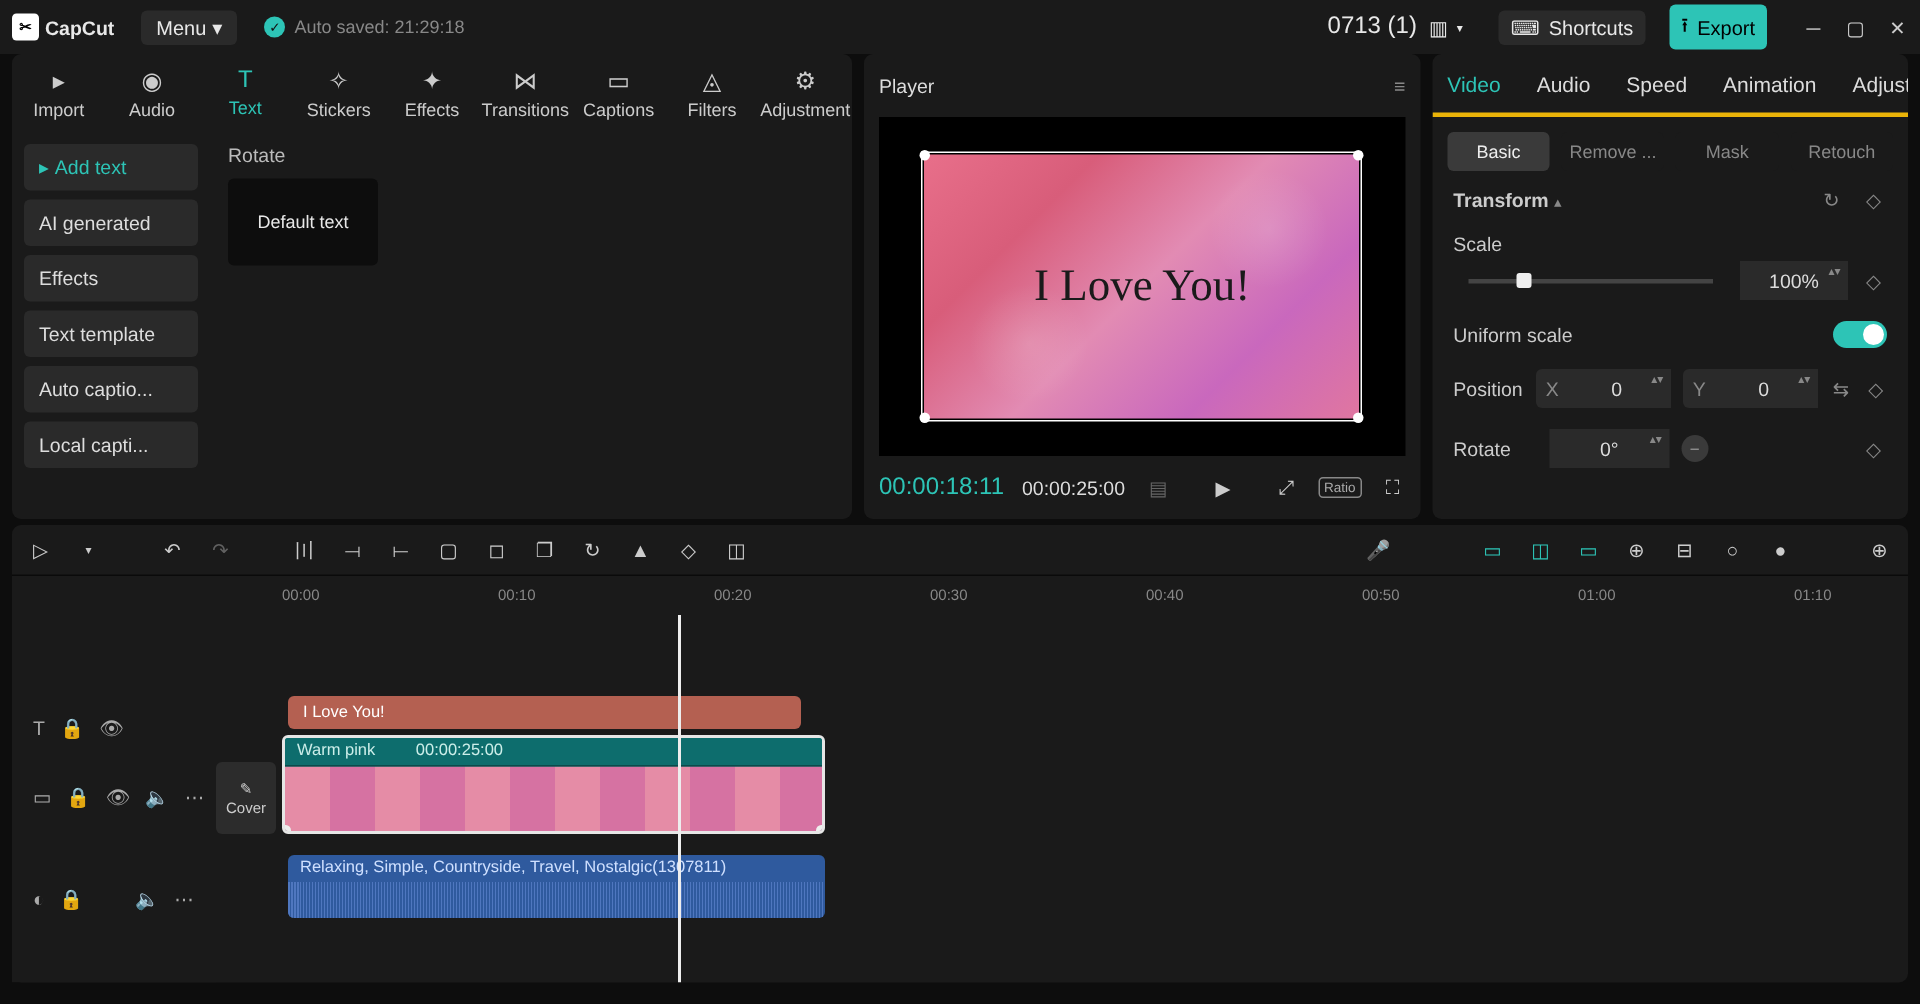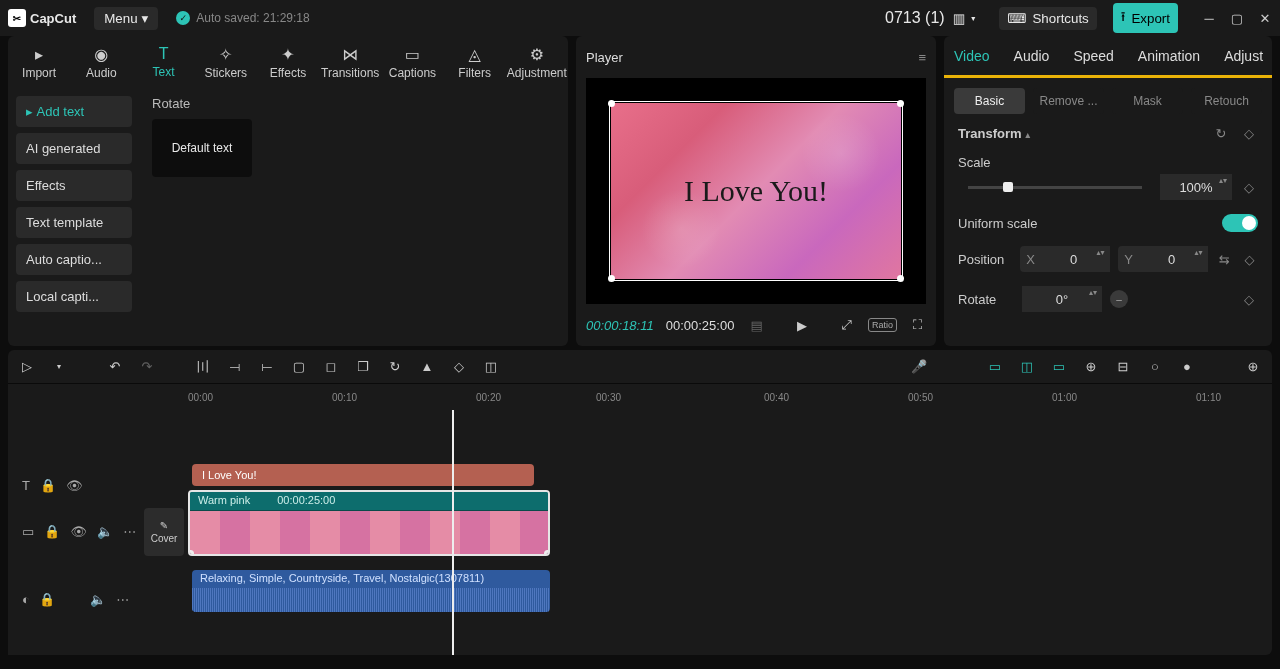--- a/index.html
+++ b/index.html
@@ -39,21 +39,21 @@
   .frame-box { width: 290px; height: 176px; background: linear-gradient(135deg, #e86f8a 0%, #d85d7a 25%, #e28bb3 50%, #c968bd 75%, #e076a0 100%); display: flex; align-items: center; justify-content: center; position: relative; }
   .frame-box::before, .frame-box::after { content: ""; position: absolute; width: 80px; height: 80px; border-radius: 50%; background: radial-gradient(circle, rgba(255,255,255,0.15), transparent 70%); }
   .frame-box::before { top: 10px; right: 20px; }
   .frame-box::after { bottom: 10px; left: 30px; }
   .frame-border { position: absolute; inset: -2px; border: 1px solid #fff; pointer-events: none; }
   .frame-handle { position: absolute; width: 7px; height: 7px; background: #fff; border-radius: 50%; }
   .fh-tl { top: -3px; left: -3px; } .fh-tr { top: -3px; right: -3px; }
   .fh-bl { bottom: -3px; left: -3px; } .fh-br { bottom: -3px; right: -3px; }
   .overlay-text { font-family: Georgia, serif; font-size: 30px; color: #1a1a1a; z-index: 2; position: relative; }
   .player-ctrl { height: 42px; display: flex; align-items: center; padding: 0 10px; gap: 12px; }
-  .tc-current { color: #2dc4b6; font-size: 13px; font-style: italic; }
+  .tc-current { color: #2dc4b6; font-size: 16px; }
   .tc-total { color: #ddd; font-size: 13px; }
   .player-flex { flex: 1; }
   .pbtn { color: #ccc; cursor: pointer; padding: 0 4px; }
   .ratio-badge { border: 1px solid #888; border-radius: 3px; font-size: 9px; padding: 1px 3px; color: #aaa; }
 
   .panel-right { flex: 1; background: #1a1a1a; border-radius: 6px; display: flex; flex-direction: column; overflow: hidden; }
   .right-tabs { display: flex; height: 42px; align-items: center; padding: 0 10px; gap: 24px; border-bottom: 3px solid #eab308; }
   .right-tab { color: #ddd; cursor: pointer; font-size: 14px; }
   .right-tab.active { color: #2dc4b6; }
   .sub-tabs { display: flex; gap: 8px; padding: 10px 10px 8px 10px; }
@@ -325,21 +325,21 @@
     <span class="tl-tool">○</span>
     <span class="tl-tool">●</span>
     <span style="width:20px"></span>
     <span class="tl-tool">⊕</span>
   </div>
 
   <div class="ruler">
     <span class="ruler-tick" style="left:180px">00:00</span>
     <span class="ruler-tick" style="left:324px">00:10</span>
     <span class="ruler-tick" style="left:468px">00:20</span>
-    <span class="ruler-tick" style="left:588px">00:30</span>
+    <span class="ruler-tick" style="left:612px">00:30</span>
     <span class="ruler-tick" style="left:756px">00:40</span>
     <span class="ruler-tick" style="left:900px">00:50</span>
     <span class="ruler-tick" style="left:1044px">01:00</span>
     <span class="ruler-tick" style="left:1188px">01:10</span>
   </div>
 
   <div class="tracks">
     <div class="tracks-left">
       <div class="track-head th-text">
         <span>T</span>

